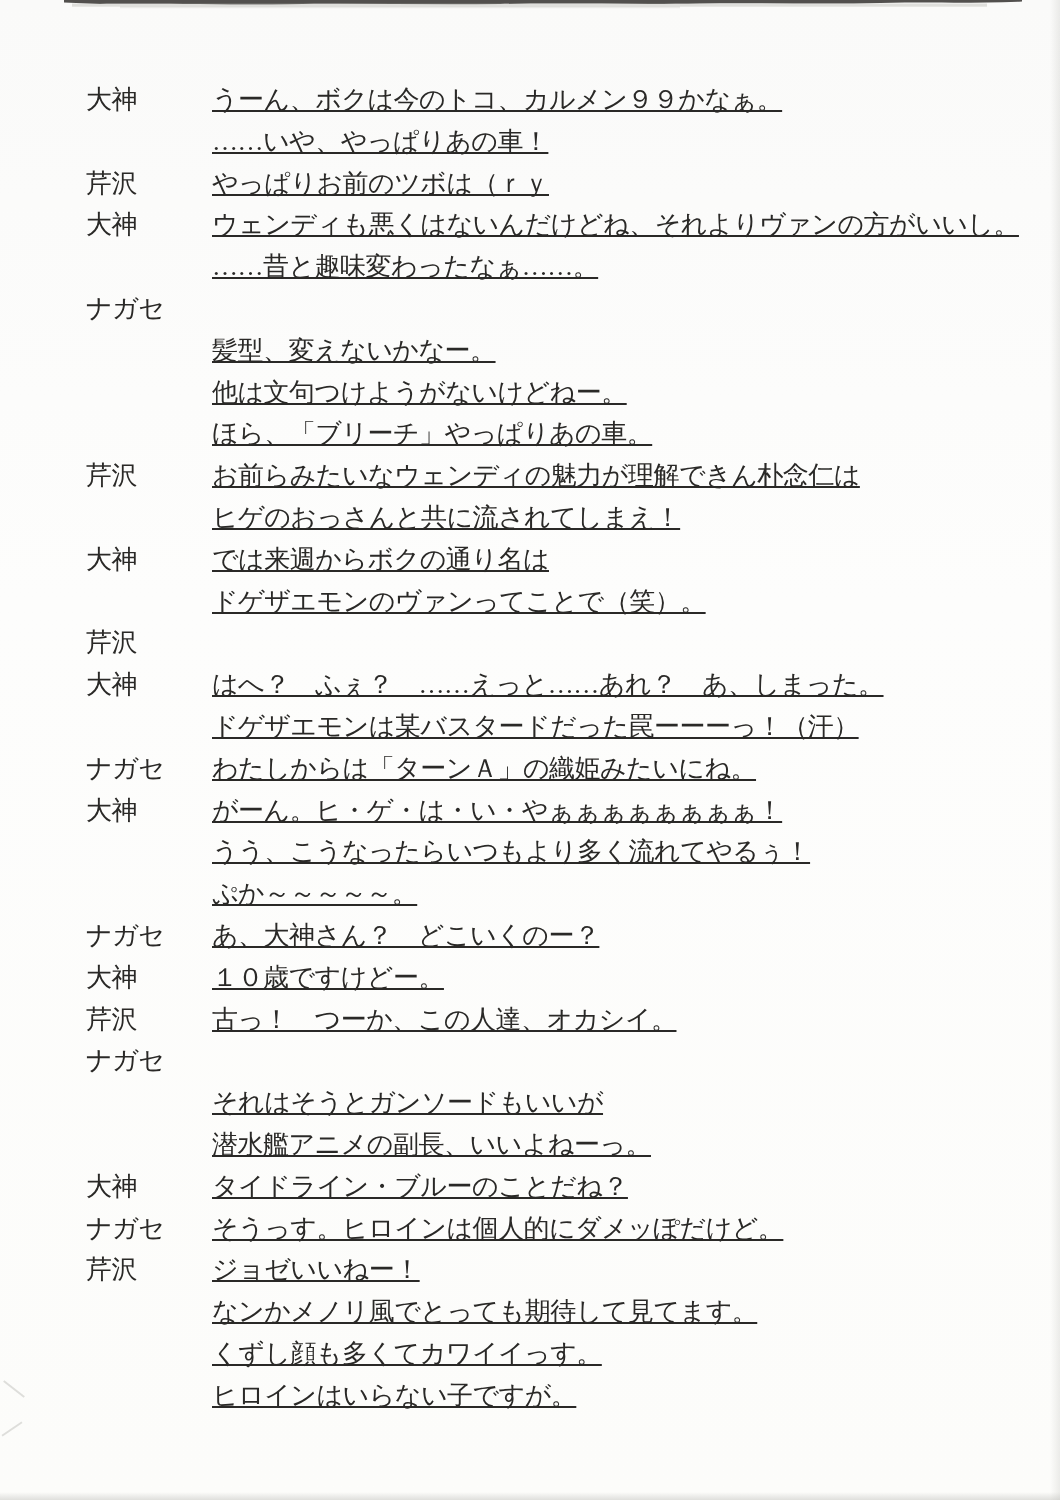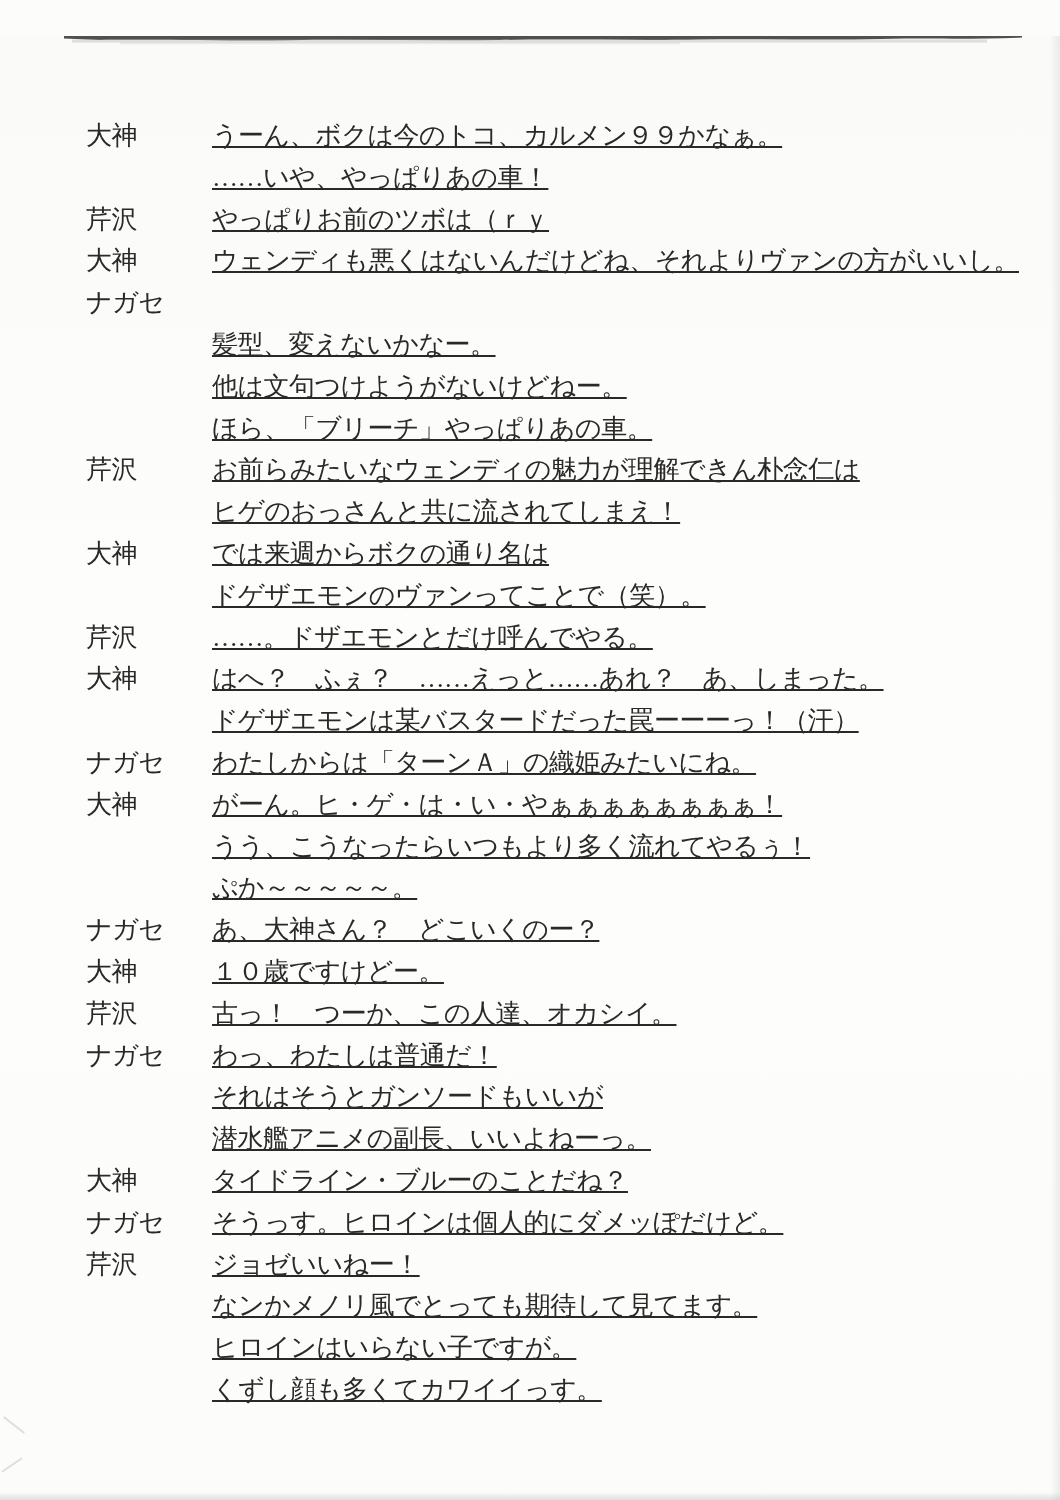--- a/index.html
+++ b/index.html
@@ -8,21 +8,20 @@
     position: relative;
     background: #fcfcfb;
     font-family: "Liberation Serif", "DejaVu Serif", serif;
     color: #2a2927;
     overflow: hidden;
   }
   .page {
     position: absolute;
     inset: 0;
     background: linear-gradient(180deg, #fafaf9 0%, #fdfdfc 40%, #fcfcfa 100%);
-    margin-top: 36px;
   }
   
   .scan-top {
     position: absolute;
     top: 0; left: 0;
     width: 1060px; height: 14px;
     pointer-events: none;
   }
   
   .scan-right {
@@ -100,20 +99,24 @@
       </div>
       <div class="row">
         <div class="speaker">芹沢</div>
         <div class="text">やっぱりお前のツボは（ｒｙ</div>
       </div>
       <div class="row">
         <div class="speaker">大神</div>
         <div class="text">ウェンディも悪くはないんだけどね、それよりヴァンの方がいいし。</div>
       </div>
       <div class="row">
+        <div class="speaker"></div>
+        <div class="text">……昔と趣味変わったなぁ……。</div>
+      </div>
+      <div class="row">
         <div class="speaker">ナガセ</div>
       </div>
       <div class="row">
         <div class="speaker"></div>
         <div class="text">髪型、変えないかなー。</div>
       </div>
       <div class="row">
         <div class="speaker"></div>
         <div class="text">他は文句つけようがないけどねー。</div>
       </div>
@@ -132,21 +135,20 @@
       <div class="row">
         <div class="speaker">大神</div>
         <div class="text">では来週からボクの通り名は</div>
       </div>
       <div class="row">
         <div class="speaker"></div>
         <div class="text">ドゲザエモンのヴァンってことで（笑）。</div>
       </div>
       <div class="row">
         <div class="speaker">芹沢</div>
-        <div class="text">……。ドザエモンとだけ呼んでやる。</div>
       </div>
       <div class="row">
         <div class="speaker">大神</div>
         <div class="text">はへ？　ふぇ？　……えっと……あれ？　あ、しまった。</div>
       </div>
       <div class="row">
         <div class="speaker"></div>
         <div class="text">ドゲザエモンは某バスタードだった罠ーーーっ！（汗）</div>
       </div>
       <div class="row">
@@ -172,21 +174,20 @@
       <div class="row">
         <div class="speaker">大神</div>
         <div class="text">１０歳ですけどー。</div>
       </div>
       <div class="row">
         <div class="speaker">芹沢</div>
         <div class="text">古っ！　つーか、この人達、オカシイ。</div>
       </div>
       <div class="row">
         <div class="speaker">ナガセ</div>
-        <div class="text">わっ、わたしは普通だ！</div>
       </div>
       <div class="row">
         <div class="speaker"></div>
         <div class="text">それはそうとガンソードもいいが</div>
       </div>
       <div class="row">
         <div class="speaker"></div>
         <div class="text">潜水艦アニメの副長、いいよねーっ。</div>
       </div>
       <div class="row">
@@ -200,20 +201,20 @@
       <div class="row">
         <div class="speaker">芹沢</div>
         <div class="text">ジョゼいいねー！</div>
       </div>
       <div class="row">
         <div class="speaker"></div>
         <div class="text">なンかメノリ風でとっても期待して見てます。</div>
       </div>
       <div class="row">
         <div class="speaker"></div>
+        <div class="text">くずし顔も多くてカワイイっす。</div>
+      </div>
+      <div class="row">
+        <div class="speaker"></div>
         <div class="text">ヒロインはいらない子ですが。</div>
-      </div>
-      <div class="row">
-        <div class="speaker"></div>
-        <div class="text">くずし顔も多くてカワイイっす。</div>
       </div>
     </div>
 </div>
 
 </body></html>

